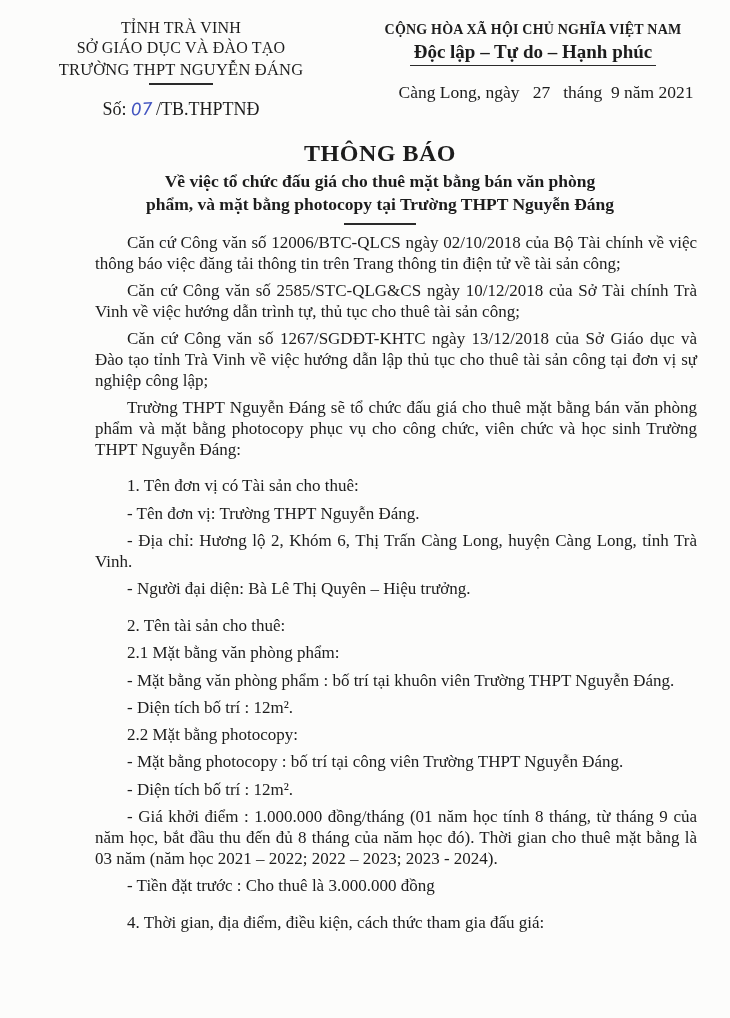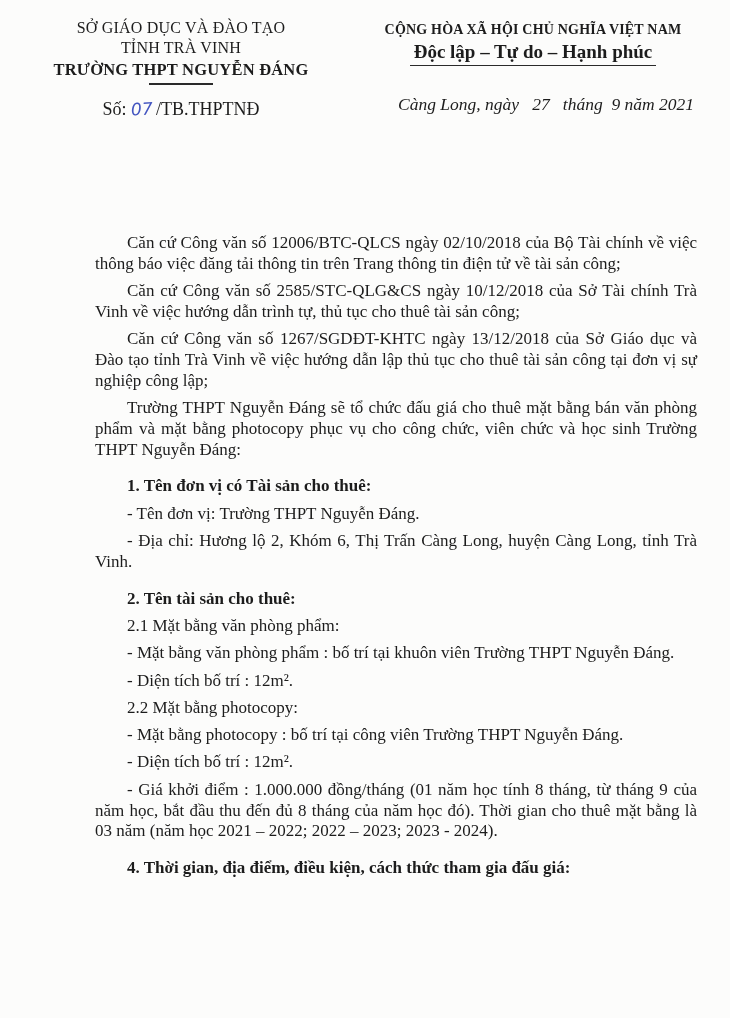--- a/index.html
+++ b/index.html
@@ -15,21 +15,21 @@
   
   .hdr-left {
     position: absolute;
     left: 36px; top: 18px;
     width: 290px;
     text-align: center;
     line-height: 20px;
     font-size: 16px;
   }
   .hdr-left .org-line { letter-spacing: 0.2px; }
-  .hdr-left .school-line { font-weight: bold; font-size: 16.5px; margin-top: 2px; letter-spacing: 0.2px; }
+  .hdr-left .school-line { font-weight: normal; font-size: 16.5px; margin-top: 2px; letter-spacing: 0.2px; }
   .hdr-rule-left {
     width: 64px; height: 0;
     border-bottom: 2px solid #2a2a2a;
     margin: 3px auto 0 auto;
   }
   .so-line { margin-top: 14px; font-size: 18px; white-space: nowrap; }
   .so-number {
     color: #4355c0;
     font-family: "DejaVu Sans", sans-serif;
     font-style: italic;
@@ -49,22 +49,21 @@
   .motto-line {
     display: inline-block;
     font-weight: bold;
     font-size: 19px;
     margin-top: 3px;
     padding: 0 4px 2px 4px;
     border-bottom: 1.5px solid #2a2a2a;
     text-align: right;
   }
   .date-line {
-    margin-top: 28px;
-    font-style: italic;
+    margin-top: 16px;
     font-size: 17.5px;
     white-space: pre;
     padding-left: 26px;
   }
   
   .title-block {
     position: absolute;
     left: 78px; top: 140px;
     width: 604px;
     text-align: center;
@@ -92,56 +91,66 @@
     width: 602px;
     font-size: 17px;
     line-height: 20.8px;
     text-align: justify;
   }
   .para {
     margin: 0 0 6.5px 0;
     text-indent: 32px;
   }
   .para.bold {
-    font-weight: bold;
+    font-weight: normal;
     margin-top: 16px;
   }
 </style>
 </head>
 <body>
 
 <div class="page">
 
   <div class="hdr-left">
+    <div class="org-line">TỈNH TRÀ VINH</div>
     <div class="org-line">SỞ GIÁO DỤC VÀ ĐÀO TẠO</div>
-    <div class="org-line">TỈNH TRÀ VINH</div>
     <div class="school-line">TRƯỜNG THPT NGUYỄN ĐÁNG</div>
     <div class="hdr-rule-left"></div>
     <div class="so-line"><span>Số:</span><span class="so-number">07</span><span>/TB.THPTNĐ</span></div>
   </div>
 
   <div class="hdr-right">
     <div class="motto-country">CỘNG HÒA XÃ HỘI CHỦ NGHĨA VIỆT NAM</div>
     <div><span class="motto-line">Độc lập – Tự do – Hạnh phúc</span></div>
     <div class="date-line">Càng Long, ngày   27   tháng  9 năm 2021</div>
   </div>
 
+  <div class="title-block">
+    <div class="doc-title">THÔNG BÁO</div>
+    <div class="doc-subtitle">
+      <div>Về việc tổ chức đấu giá cho thuê mặt bằng bán văn phòng</div>
+      <div>phẩm, và mặt bằng photocopy tại Trường THPT Nguyễn Đáng</div>
+    </div>
+    <div class="title-rule"></div>
+  </div>
 
   <div class="body-block">
     <p class="para">Căn cứ Công văn số 12006/BTC-QLCS ngày 02/10/2018 của Bộ Tài chính về việc thông báo việc đăng tải thông tin trên Trang thông tin điện tử về tài sản công;</p>
     <p class="para">Căn cứ Công văn số 2585/STC-QLG&amp;CS ngày 10/12/2018 của Sở Tài chính Trà Vinh về việc hướng dẫn trình tự, thủ tục cho thuê tài sản công;</p>
     <p class="para">Căn cứ Công văn số 1267/SGDĐT-KHTC ngày 13/12/2018 của Sở Giáo dục và Đào tạo tỉnh Trà Vinh về việc hướng dẫn lập thủ tục cho thuê tài sản công tại đơn vị sự nghiệp công lập;</p>
     <p class="para">Trường THPT Nguyễn Đáng sẽ tổ chức đấu giá cho thuê mặt bằng bán văn phòng phẩm và mặt bằng photocopy phục vụ cho công chức, viên chức và học sinh Trường THPT Nguyễn Đáng:</p>
     <p class="para bold">1. Tên đơn vị có Tài sản cho thuê:</p>
     <p class="para">- Tên đơn vị: Trường THPT Nguyễn Đáng.</p>
     <p class="para">- Địa chỉ: Hương lộ 2, Khóm 6, Thị Trấn Càng Long, huyện Càng Long, tỉnh Trà Vinh.</p>
+    <p class="para">- Người đại diện: Bà Lê Thị Quyên  – Hiệu trưởng.</p>
     <p class="para bold">2. Tên tài sản cho thuê:</p>
     <p class="para">2.1 Mặt bằng văn phòng phẩm:</p>
     <p class="para">- Mặt bằng văn phòng phẩm : bố trí tại khuôn viên Trường THPT Nguyễn Đáng.</p>
     <p class="para">- Diện tích bố trí : 12m².</p>
     <p class="para">2.2 Mặt bằng photocopy:</p>
     <p class="para">- Mặt bằng photocopy : bố trí tại công viên Trường THPT Nguyễn Đáng.</p>
     <p class="para">- Diện tích bố trí : 12m².</p>
     <p class="para">- Giá khởi điểm : 1.000.000 đồng/tháng (01 năm học  tính 8 tháng, từ tháng 9 của năm học, bắt đầu thu đến đủ 8 tháng của năm học đó). Thời gian cho thuê mặt bằng là 03 năm (năm học 2021 – 2022; 2022 – 2023; 2023 - 2024).</p>
+    <p class="para">- Tiền đặt trước : Cho thuê  là 3.000.000 đồng</p>
     <p class="para bold">4. Thời gian, địa điểm, điều kiện, cách thức tham gia đấu giá:</p>
   </div>
 
 </div>
 
 </body></html>

